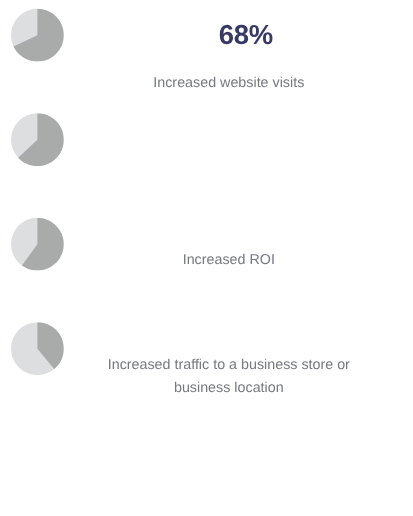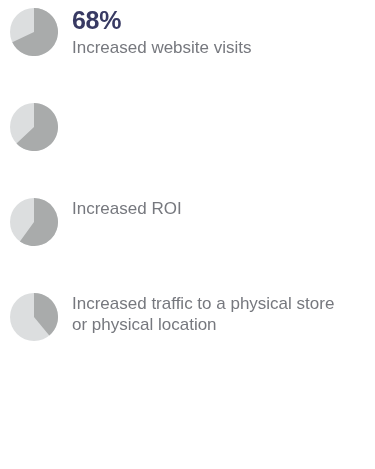--- a/index.html
+++ b/index.html
@@ -37,39 +37,40 @@
   }
 
   .pie-svg {
     display: block;
     width: 48px;
     height: 48px;
   }
 
   .stat-text {
     flex: 1 1 auto;
-    padding-top: 6px;
+    padding-top: 18px;
     min-width: 0;
+    text-align: center;
   }
 
   .stat-value {
     display: block;
     font-size: 25px;
     font-weight: bold;
     color: #383a63;
     line-height: 29px;
     letter-spacing: -0.3px;
   }
 
   .stat-label {
     display: block;
-    font-size: 17px;
+    font-size: 13px;
     color: #76787e;
     line-height: 21px;
-    margin-top: 2px;
+    margin-top: 17px;
     max-width: 272px;
   }
 </style>
 </head>
 <body>
 
 <div id="stats-list">
 
   <div class="stat-row">
     <div class="pie-wrap">
@@ -107,17 +108,17 @@
 
 
   <div class="stat-row">
     <div class="pie-wrap">
         <svg viewBox="0 0 48 48" class="pie-svg">
           <circle cx="24" cy="24" r="24" fill="#dcdedf"></circle>
           <path d="M 24 24 L 24 0 A 24 24 0 0 1 39.298 42.492 Z" fill="#a9abab"></path>
         </svg>
       </div>
     <div class="stat-text">
-      <span class="stat-label">Increased traffic to a physical store or physical location</span>
+      <span class="stat-label">Increased traffic to a business store or business location</span>
     </div>
   </div>
 
 </div>
 
 </body></html>

